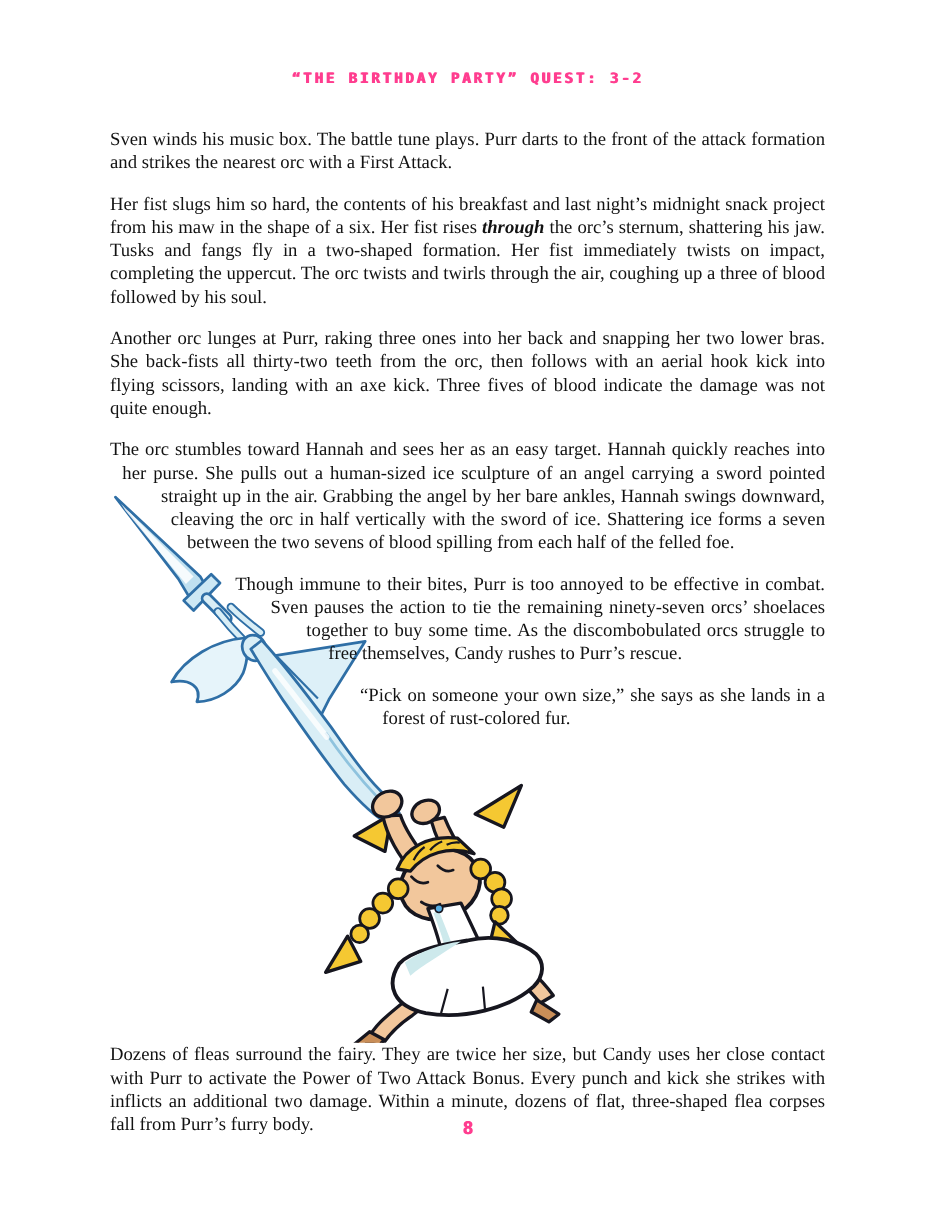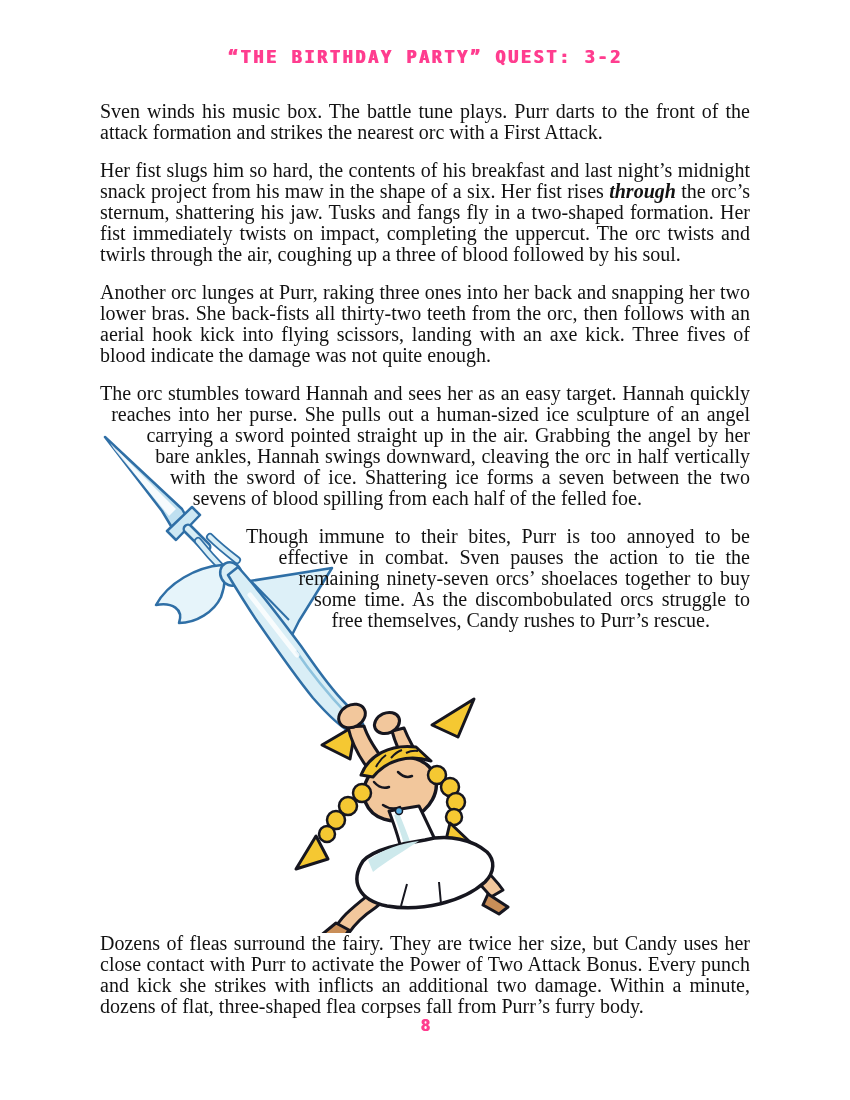--- a/index.html
+++ b/index.html
@@ -6,34 +6,34 @@
   html,body { background:#ffffff; }
   .page {
     position:relative;
     width:850px; height:1100px;
     background:#ffffff;
     overflow:hidden;
     font-family:"Liberation Serif", serif;
     color:#121212;
   }
   .title {
-    padding-top:47px;
+    padding-top:62px;
     text-align:center;
     font-family:"DejaVu Sans Mono", monospace;
     font-weight:bold;
-    font-size:17px;
+    font-size:13px;
     line-height:20px;
     letter-spacing:2.5px;
     color:#FF3D8F;
     text-shadow:1px 0 0 #FF3D8F;
     white-space:nowrap;
   }
   .content {
     margin:34px 100px 0 100px;
-    font-size:20px;
+    font-size:17px;
     line-height:21px;
     text-align:justify;
   }
   .content p { margin-bottom:17px; }
   .content p:last-child { margin-bottom:0; clear:left; margin-top:0; }
   .illustration-float {
     float:left;
     width:410px; height:550px;
     shape-outside: polygon(
       0px 22px, 10px 30px, 12px 50px, 44px 55px, 50px 75px, 62px 96px,
@@ -153,18 +153,19 @@
 
           <path d="M263,478 C250,498 258,517 287,523 C321,529 363,519 385,499 C395,489 395,477 387,469 C373,457 349,451 325,457 C301,461 274,466 263,478 Z" fill="#ffffff" stroke="#16161F" stroke-width="3.5" stroke-linejoin="round"></path>
           <path d="M268,477 C282,467 301,460 319,458 C301,470 285,479 273,489 Z" fill="#CDE9EC"></path>
           <path d="M301,523 L307,501 M341,521 L339,499" fill="none" stroke="#16161F" stroke-width="2"></path>
         </g>
       </svg>
     </div>
 
     <p>The orc stumbles toward Hannah and sees her as an easy target. Hannah quickly reaches into her purse. She pulls out a human-sized ice sculpture of an angel carrying a sword pointed straight up in the air. Grabbing the angel by her bare ankles, Hannah swings downward, cleaving the orc in half vertically with the sword of ice. Shattering ice forms a seven between the two sevens of blood spilling from each half of the felled foe.</p>
     <p>Though immune to their bites, Purr is too annoyed to be effective in combat. Sven pauses the action to tie the remaining ninety-seven orcs’ shoelaces together to buy some time. As the discombobulated orcs struggle to free themselves, Candy rushes to Purr’s rescue.</p>
+    <p>“Pick on someone your own size,” she says as she lands in a forest of rust-colored fur.</p>
     <p>Dozens of fleas surround the fairy. They are twice her size, but Candy uses her close contact with Purr to activate the Power of Two Attack Bonus. Every punch and kick she strikes with inflicts an additional two damage. Within a minute, dozens of flat, three-shaped flea corpses fall from Purr’s furry body.</p>
   </div>
 
   <div class="page-number">8</div>
 
 </div>
 
 </body></html>

